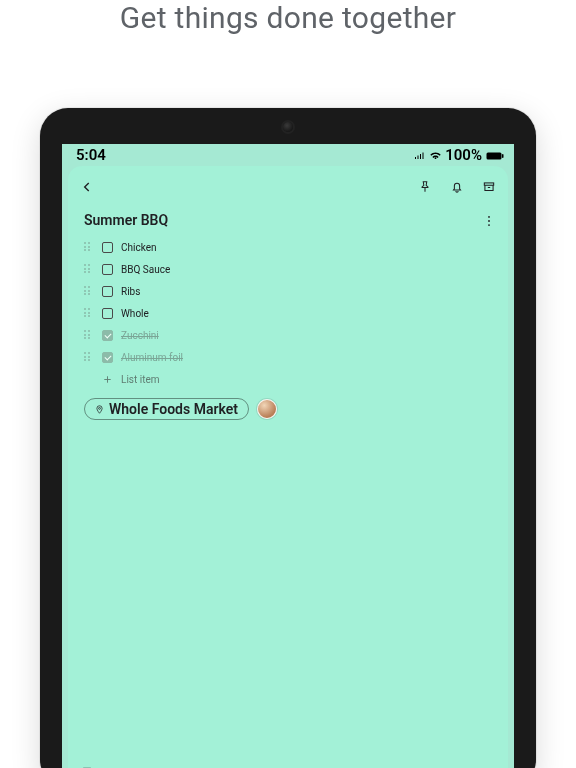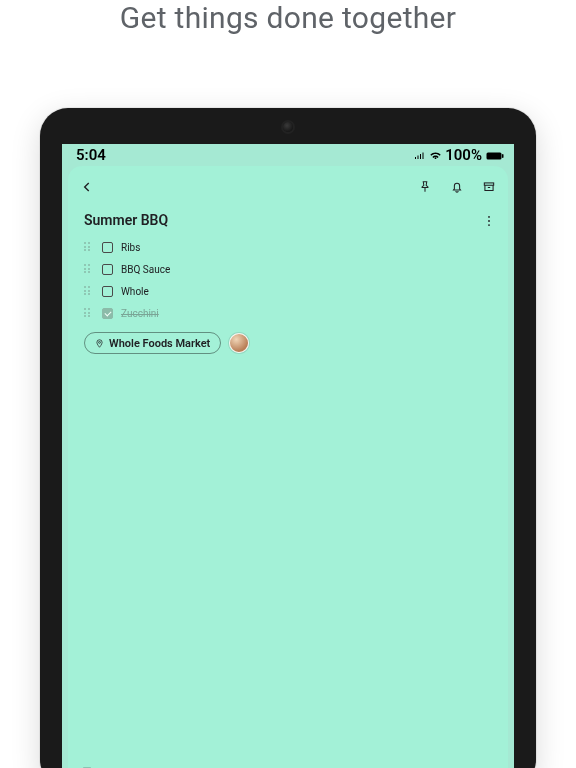--- a/index.html
+++ b/index.html
@@ -161,21 +161,21 @@
     padding: 8px 10px 0 16px;
   }
   .chip {
     display:inline-flex;
     align-items:center;
     gap:5px;
     height:20px;
     padding:0 10px;
     border:1px solid rgba(0,0,0,0.4);
     border-radius:11px;
-    font-size:11px;
+    font-size:14px;
     font-weight:600;
     color:#202124;
   }
   .avatar {
     width:18px; height:18px;
     border-radius:50%;
     background: radial-gradient(circle at 35% 30%, #f1d6b8, #b87d55 70%);
     border:1px solid rgba(255,255,255,0.9);
     box-shadow: 0 0 0 1px rgba(0,0,0,0.1);
   }
@@ -266,21 +266,21 @@
         <div class="item">
           <div class="handle">
               <span></span>
               <span></span>
               <span></span>
               <span></span>
               <span></span>
               <span></span>
             </div>
           <div class="checkbox"></div>
-          <span class="label">Ribs</span>
+          <span class="label">Chicken</span>
         </div>
         <div class="item">
           <div class="handle">
               <span></span>
               <span></span>
               <span></span>
               <span></span>
               <span></span>
               <span></span>
             </div>
@@ -290,33 +290,63 @@
         <div class="item">
           <div class="handle">
               <span></span>
               <span></span>
               <span></span>
               <span></span>
               <span></span>
               <span></span>
             </div>
           <div class="checkbox"></div>
+          <span class="label">Ribs</span>
+        </div>
+        <div class="item">
+          <div class="handle">
+              <span></span>
+              <span></span>
+              <span></span>
+              <span></span>
+              <span></span>
+              <span></span>
+            </div>
+          <div class="checkbox"></div>
           <span class="label">Whole</span>
         </div>
         <div class="item done">
           <div class="handle">
               <span></span>
               <span></span>
               <span></span>
               <span></span>
               <span></span>
               <span></span>
             </div>
           <div class="checkbox checked"></div>
           <span class="label">Zucchini</span>
+        </div>
+        <div class="item done">
+          <div class="handle">
+              <span></span>
+              <span></span>
+              <span></span>
+              <span></span>
+              <span></span>
+              <span></span>
+            </div>
+          <div class="checkbox checked"></div>
+          <span class="label">Aluminum foil</span>
+        </div>
+        <div class="add-row">
+          <svg width="11" height="11" viewBox="0 0 24 24" stroke="#5f7d72" stroke-width="2">
+              <path d="M12 5v14M5 12h14"></path>
+            </svg>
+          <span>List item</span>
         </div>
       </div>
 
       <div class="chip-row">
         <div class="chip">
           <svg width="9" height="9" viewBox="0 0 24 24" fill="none" stroke="#202124" stroke-width="2">
               <path d="M12 2a7 7 0 00-7 7c0 5 7 13 7 13s7-8 7-13a7 7 0 00-7-7z"></path>
               <circle cx="12" cy="9" r="2.5"></circle>
             </svg>
           <span>Whole Foods Market</span>

